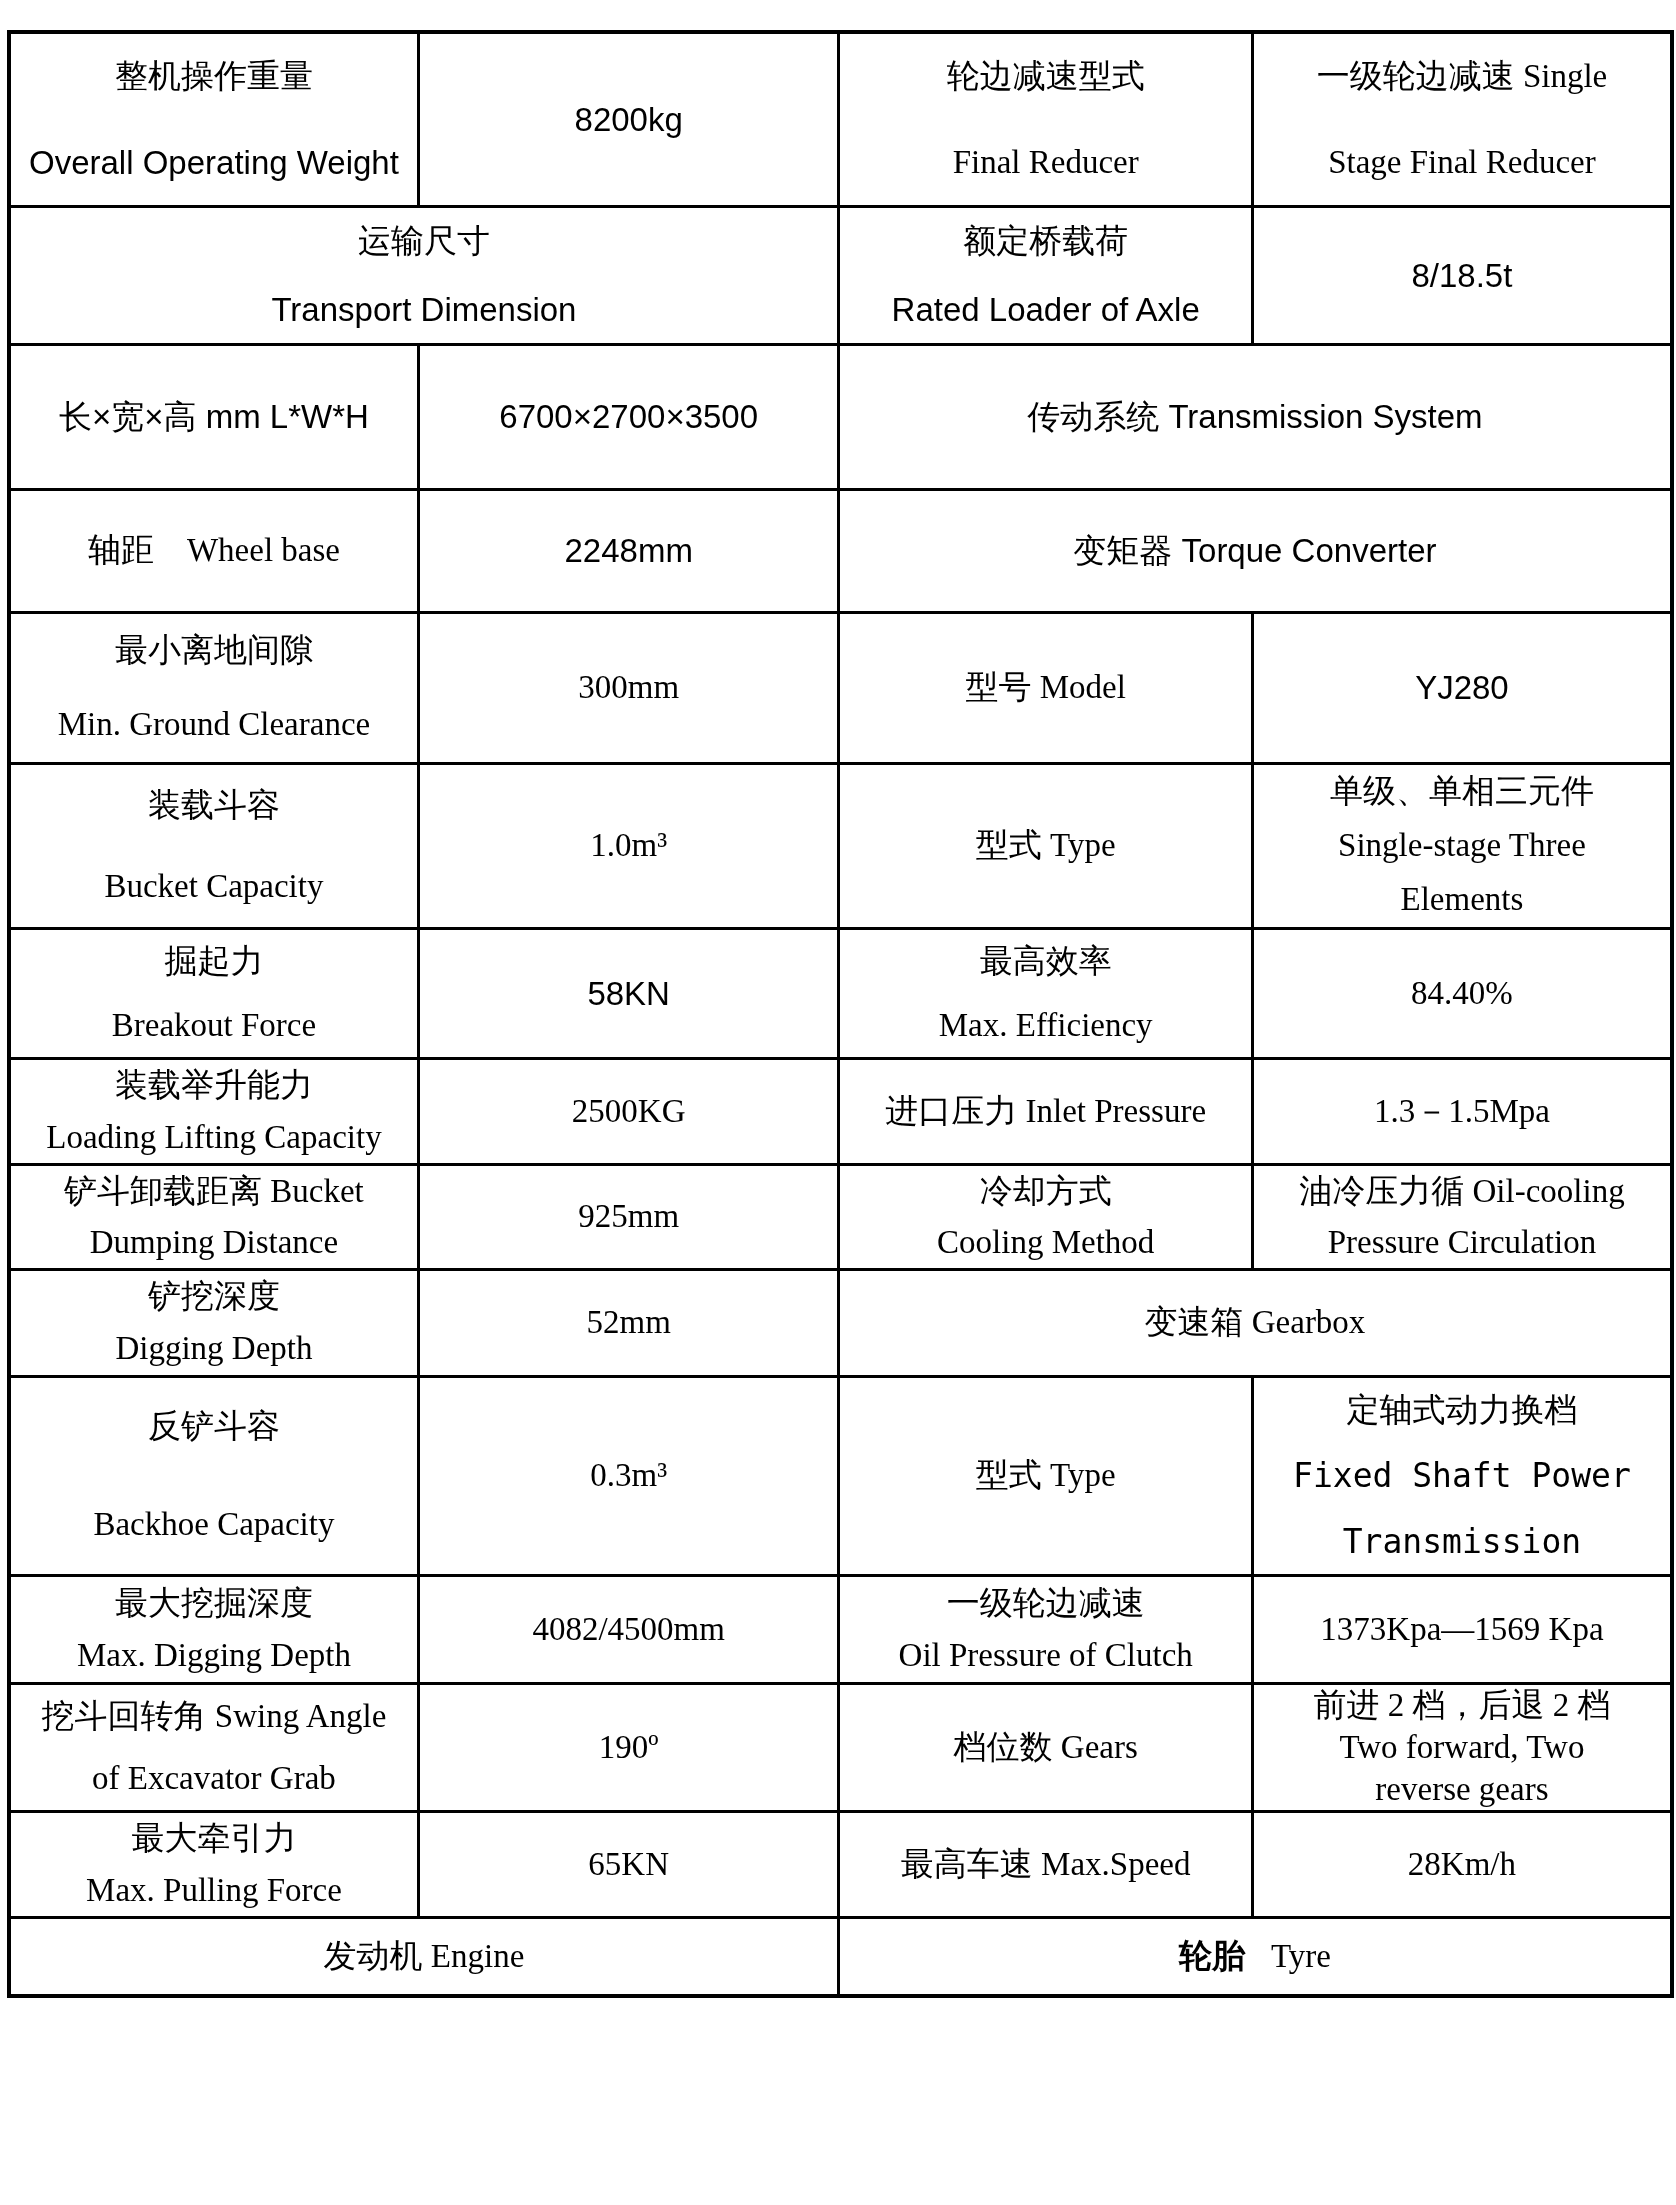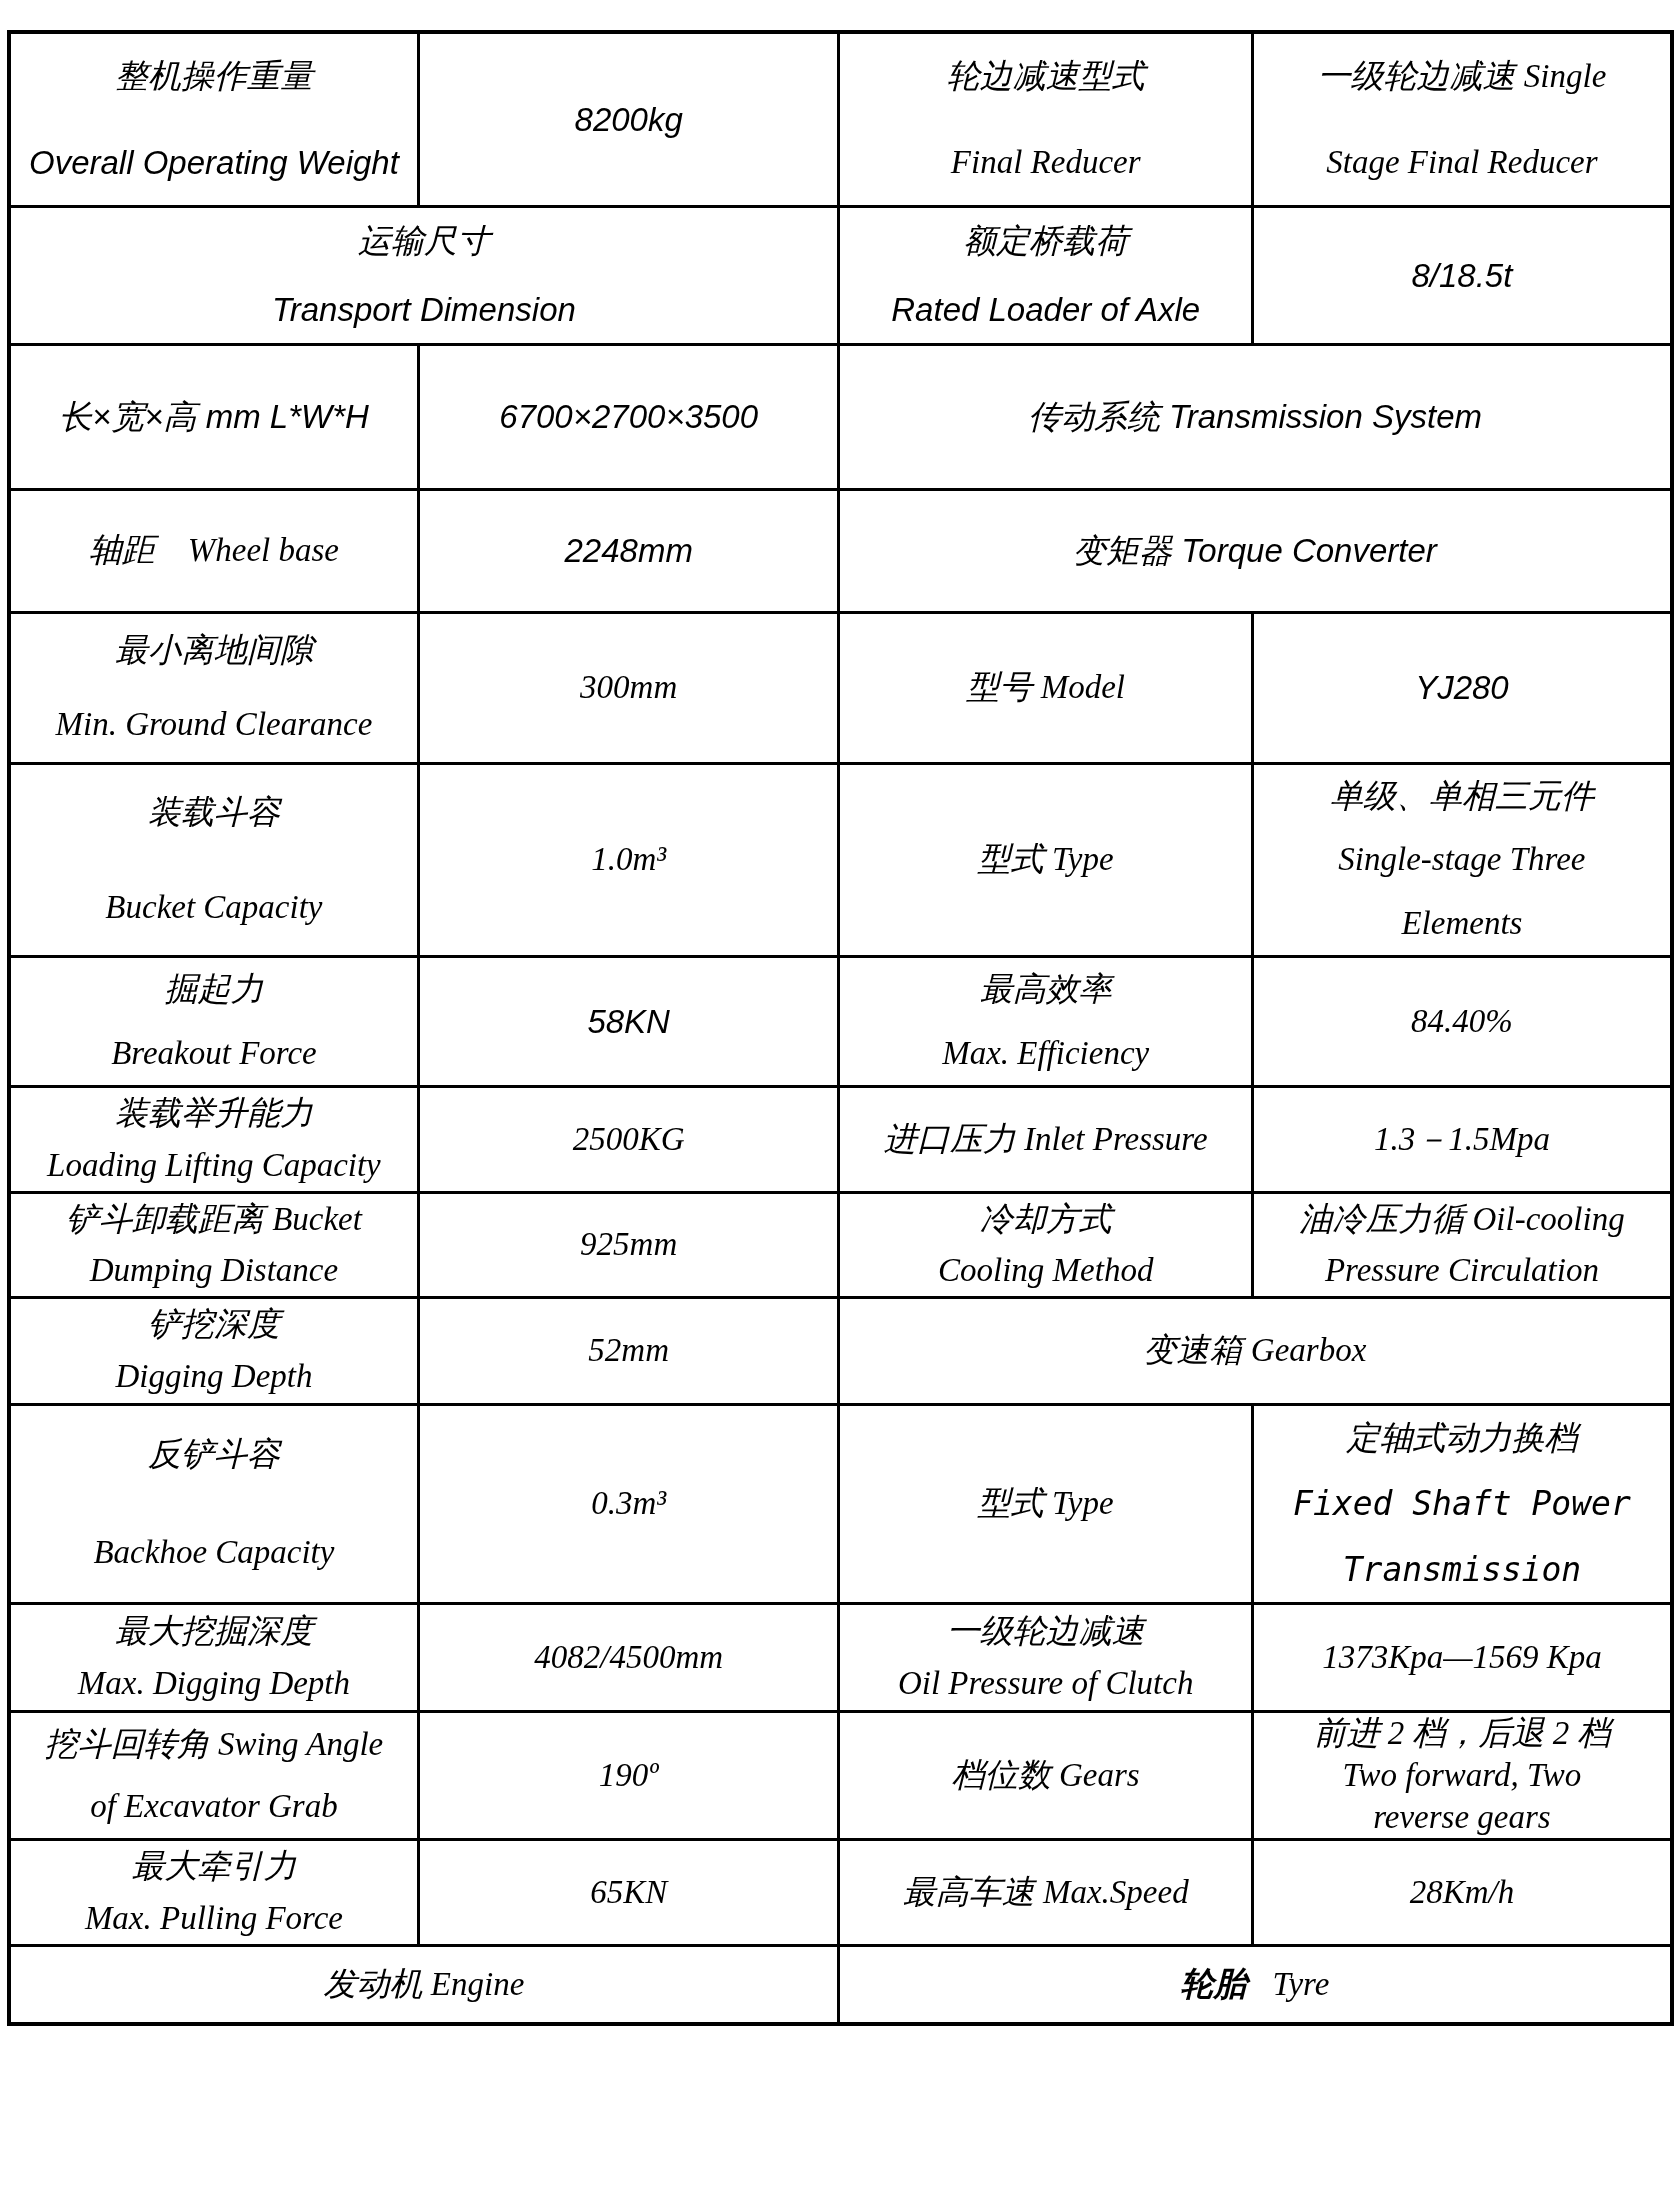--- a/index.html
+++ b/index.html
@@ -1,30 +1,30 @@
 <!DOCTYPE html>
 <html style="font-size:13.3px"><head>
 <meta charset="utf-8">
 <style>
   html,body{margin:0;padding:0;background:#ffffff;}
   .page{position:relative;width:1676px;height:2205px;background:#ffffff;overflow:hidden;
-        font-family:"Liberation Serif","DejaVu Serif",serif;color:#000;font-style:italic;}
+        font-family:"Liberation Serif","DejaVu Serif",serif;color:#000;}
   table.spec{position:absolute;left:6.7px;top:30px;width:1663px;
              border-collapse:collapse;table-layout:fixed;
              border:4.2px solid #000;}
   td{border:3.3px solid #000;vertical-align:middle;text-align:center;padding:0 3.3px;}
   .box{display:flex;flex-direction:column;justify-content:space-around;align-items:center;width:100%;}
   .ln{font-size:33px;line-height:1.25;white-space:nowrap;
       font-family:"Liberation Serif","DejaVu Serif",serif;}
   .sans{font-family:"Liberation Sans","DejaVu Sans",sans-serif;}
   .mono{font-family:"DejaVu Sans Mono","Liberation Mono",monospace;}
   .zh-bold{font-weight:bold;font-family:"Liberation Sans","DejaVu Sans",sans-serif;margin-right:26px;}
   
   .rh1{height:171px}.rh2{height:135px}.rh3{height:142px}.rh4{height:120px}
-  .rh5{height:148px}.rh6{height:190px}.rh7{height:127px}.rh8{height:103px}
+  .rh5{height:148px}.rh6{height:162px}.rh7{height:127px}.rh8{height:103px}
   .rh9{height:104px}.rh10{height:102px}.rh11{height:104px}.rh12{height:196px}
   .rh13{height:105px}.rh14{height:125px}.rh15{height:103px}.rh16{height:75px}
 </style>
 </head>
 <body>
 
 <div class="page">
 <table class="spec">
 <colgroup>
         <col style="width:410px">

